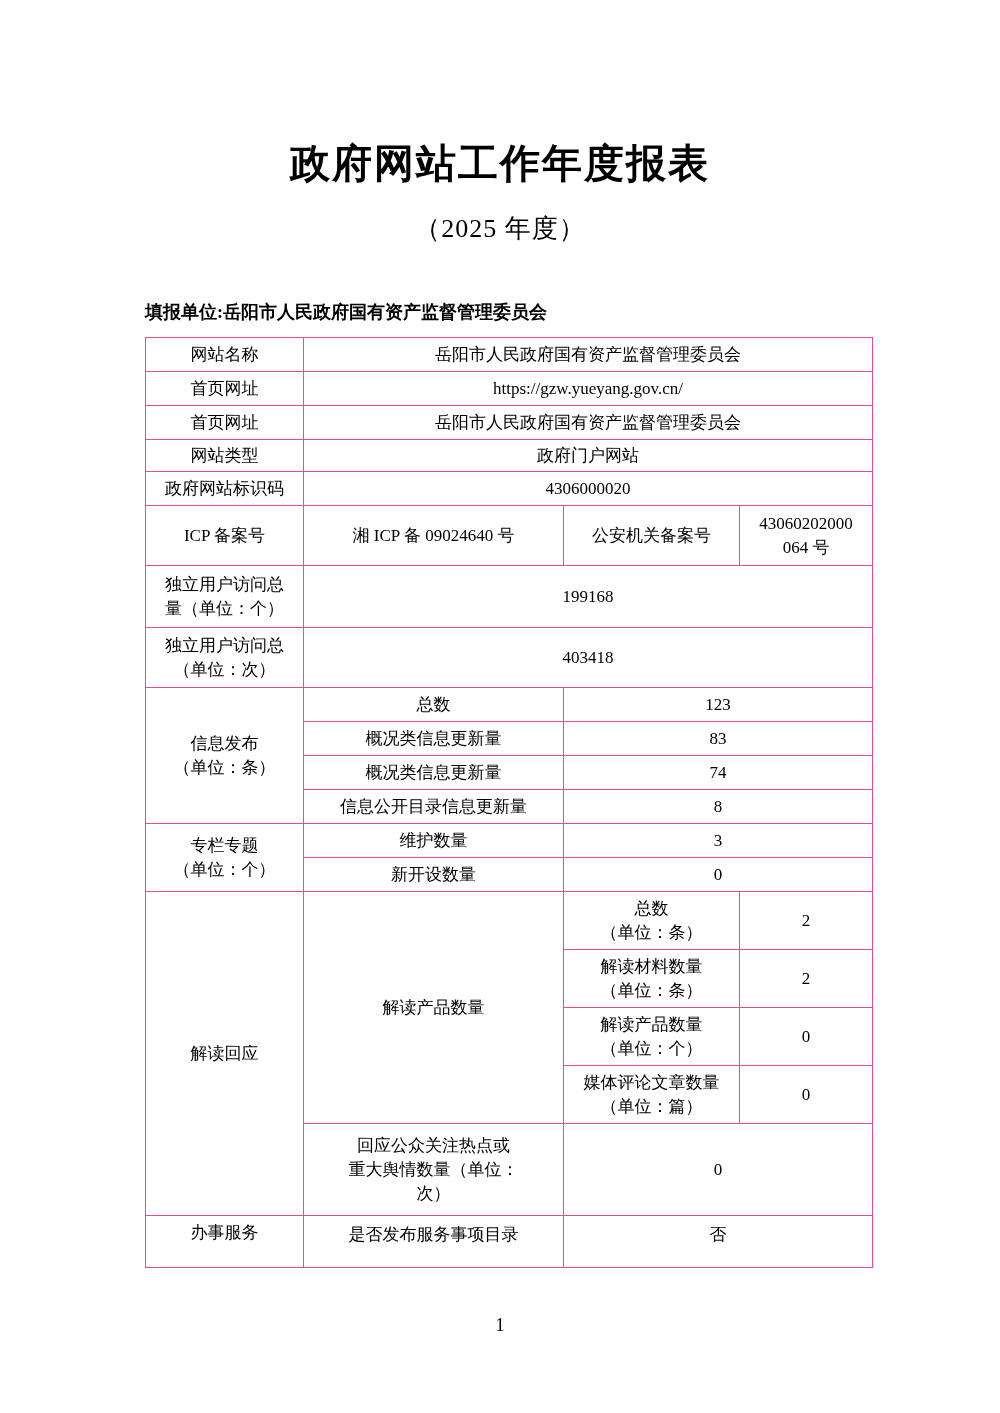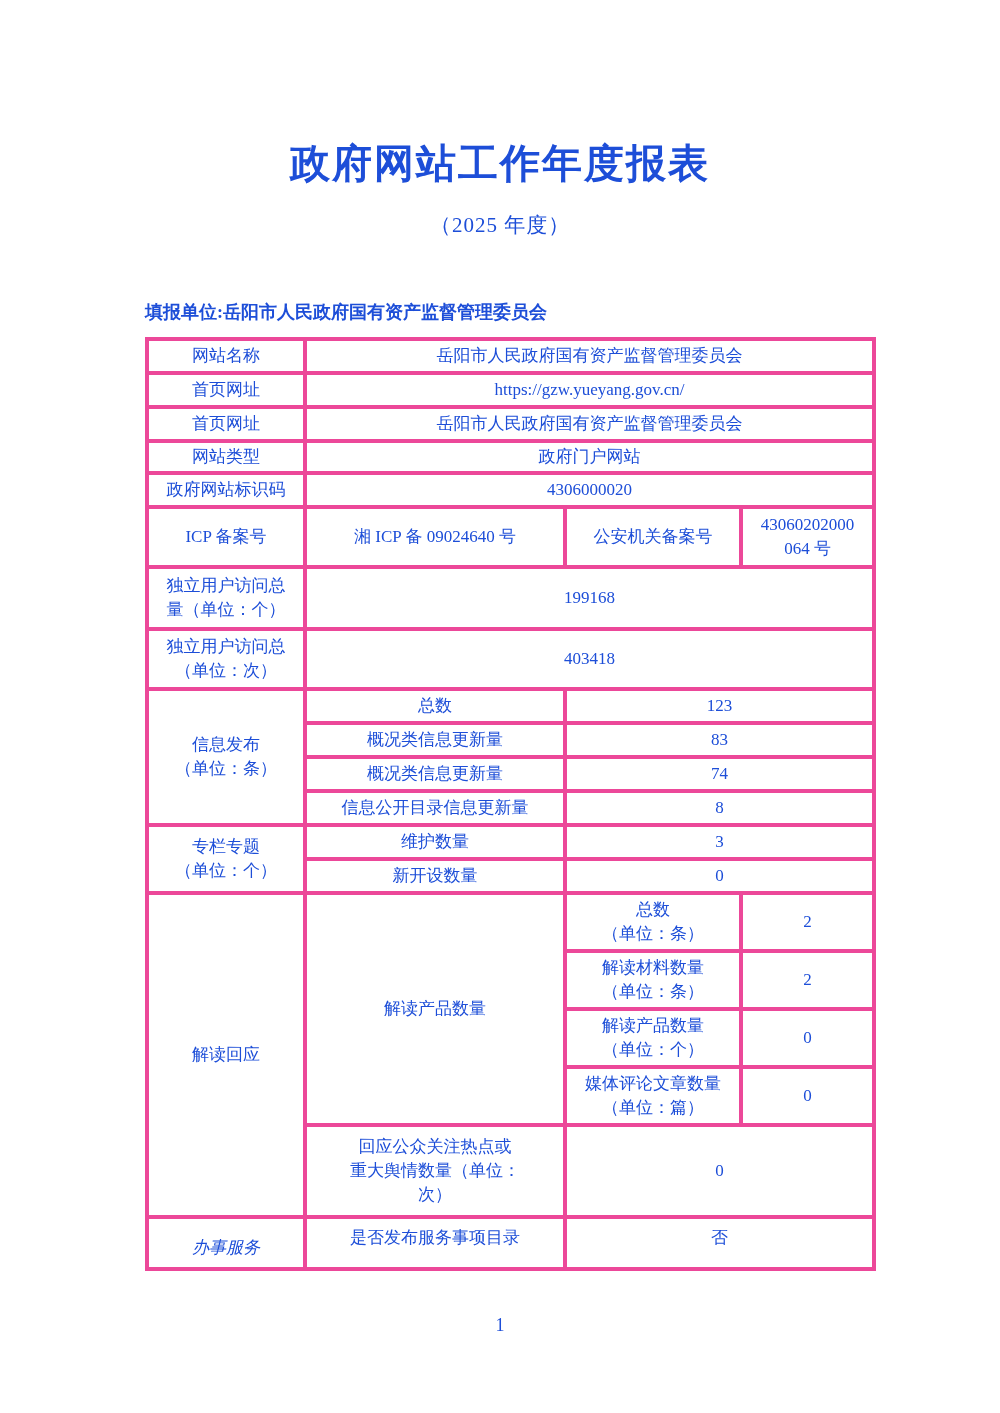--- a/index.html
+++ b/index.html
@@ -3,63 +3,63 @@
 <meta charset="utf-8">
 <style>
   * { margin:0; padding:0; box-sizing:border-box; }
   html,body { background:#e9e9e9; }
   .page {
     position:relative;
     width:1000px; height:1413px;
     margin:0 auto;
     background:#ffffff;
     font-family:"Liberation Serif","DejaVu Serif",serif;
-    color:#1d4ed8;
+    color:#000000;
     overflow:hidden;
   }
   .title {
     position:absolute; top:136px; left:0; width:100%;
     text-align:center;
     font-family:"Liberation Sans","DejaVu Sans",sans-serif;
     font-weight:bold; font-size:40px; letter-spacing:2px;
   }
   .subtitle {
     position:absolute; top:211px; left:0; width:100%;
-    text-align:center; font-size:21px; letter-spacing:1px;
+    text-align:center; font-size:26px; letter-spacing:1px;
   }
   .unit-line {
     position:absolute; top:300px; left:145px;
     font-weight:bold; font-size:18px;
   }
   table.report-table {
     position:absolute; top:337px; left:145px;
     width:727px;
     border-collapse:collapse; table-layout:fixed;
   }
   .report-table td {
-    border:4px solid #ec4899;
+    border:1px solid #ec4899;
     text-align:center; vertical-align:middle;
     font-size:17px; line-height:24px;
     padding:2px 6px;
     overflow:hidden;
     word-break:break-all;
   }
   col.c1 { width:158px; }
   col.c2 { width:260px; }
   col.c3 { width:176px; }
   col.c4 { width:133px; }
   tr.h32 { height:32px; }
   tr.h34 { height:34px; }
   tr.h52 { height:52px; }
   tr.h58 { height:58px; }
   tr.h60 { height:60px;margin-top:44px; }
   tr.h62 { height:62px; }
   tr.h92 { height:92px; }
   td.top-cell { vertical-align:top; padding-top:7px; }
-  td.bottom-cell { vertical-align:bottom; padding-bottom:7px;font-style:italic; }
+  td.bottom-cell { vertical-align:bottom; padding-bottom:22px; }
   .page-number {
     position:absolute; top:1315px; left:0; width:100%;
     text-align:center; font-size:18px;
   }
 </style>
 </head>
 <body>
 
 <div class="page">
 

